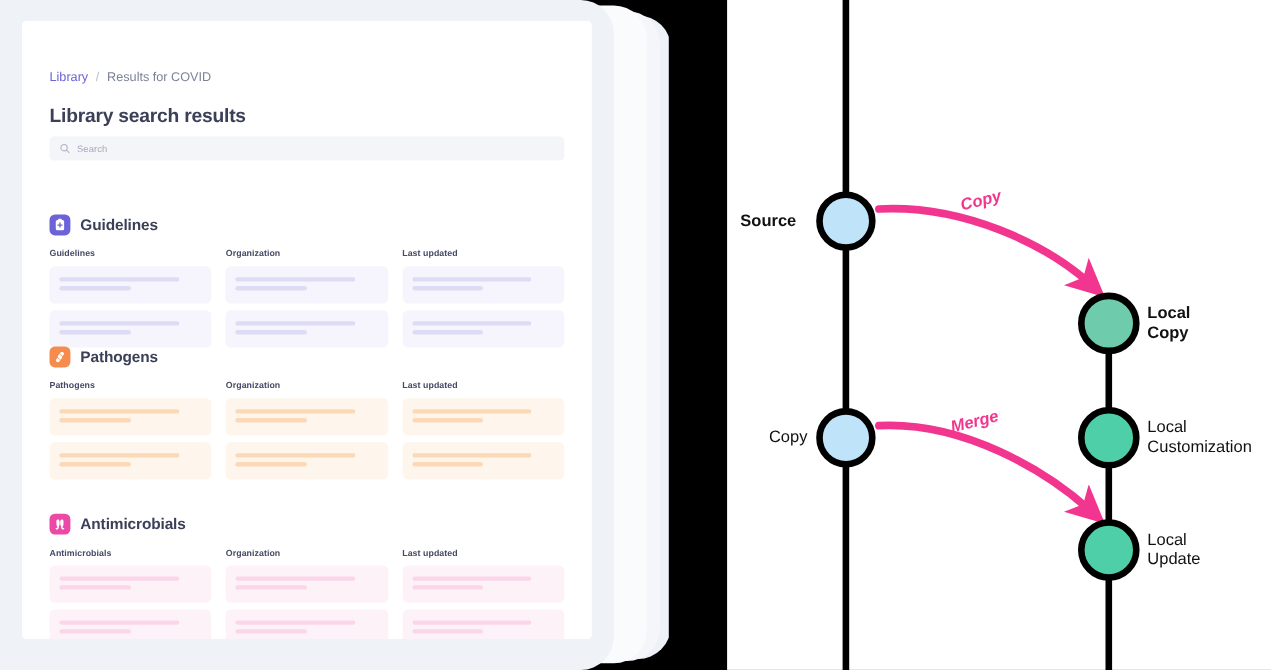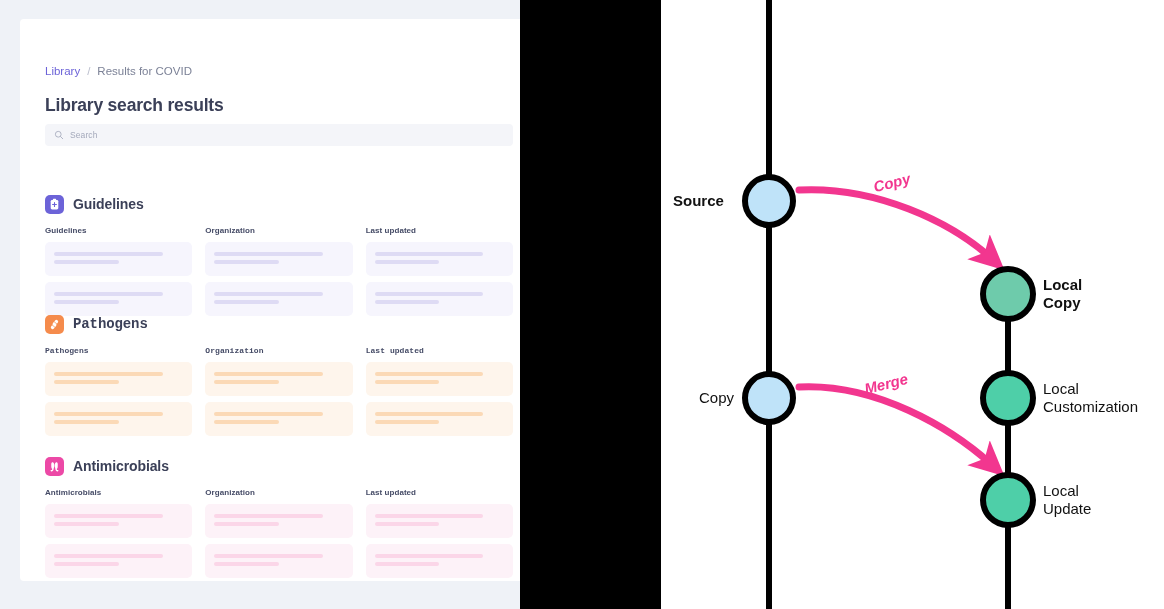--- a/index.html
+++ b/index.html
@@ -19,21 +19,21 @@
     height: 609px;
     overflow: hidden;
     background: #000000;
   }
 
   
   #left-panel {
     position: absolute;
     left: 0;
     top: 0;
-    width: 520px;
+    width: 608px;
     height: 609px;
     overflow: hidden;
     background: #000000;
   }
 
   
   .sheet {
     position: absolute;
     border-radius: 26px;
     background: #ffffff;
@@ -308,21 +308,21 @@
               <div class="bar short"></div>
             </div>
             <div class="row-card">
               <div class="bar long"></div>
               <div class="bar short"></div>
             </div>
           </div>
         </div>
       </div>
 
-      <div class="section pal-pathogens" style="top:294px;font-family:Liberation Mono, monospace;">
+      <div class="section pal-pathogens" style="top:294px;">
         <div class="section-head">
           <span class="sec-icon" style="background:#f58b4c;">
             <svg width="13" height="13" viewBox="0 0 24 24">
               <rect x="10.4" y="2.6" width="6.4" height="12.4" rx="3.2" fill="#ffffff" transform="rotate(40 13.6 8.8)"></rect>
               <rect x="7.2" y="9.0" width="6.4" height="12.4" rx="3.2" fill="#ffffff" transform="rotate(40 10.4 15.2)"></rect>
               <path d="M10.6 6.2 L16.2 10.9" stroke="#f58b4c" stroke-width="1.3" stroke-linecap="round"></path>
               <path d="M7.4 12.6 L13.0 17.3" stroke="#f58b4c" stroke-width="1.3" stroke-linecap="round"></path>
             </svg>
           </span>
           <span class="sec-title">Pathogens</span>
@@ -357,21 +357,21 @@
               <div class="bar short"></div>
             </div>
             <div class="row-card">
               <div class="bar long"></div>
               <div class="bar short"></div>
             </div>
           </div>
         </div>
       </div>
 
-      <div class="section pal-antimicro" style="top:436px;">
+      <div class="section pal-antimicro" style="top:446px;">
         <div class="section-head">
           <span class="sec-icon" style="background:#ec49a6;">
             <svg width="13" height="13" viewBox="0 0 24 24">
               <path d="M6.0 7.2 C6.0 4.6 8.0 3.4 9.6 4.4 C11.0 5.3 11.6 7.6 11.6 10.0
                        C11.6 13.6 10.4 16.6 8.6 16.6 C6.9 16.6 6.0 14.0 6.0 11.0 Z" fill="#ffffff"></path>
               <path d="M18.0 7.2 C18.0 4.6 16.0 3.4 14.4 4.4 C13.0 5.3 12.4 7.6 12.4 10.0
                        C12.4 13.6 13.6 16.6 15.4 16.6 C17.1 16.6 18.0 14.0 18.0 11.0 Z" fill="#ffffff"></path>
               <path d="M9.1 16.0 C9.1 18.8 7.4 20.4 6.0 19.6" stroke="#ffffff" stroke-width="2.6" stroke-linecap="round" fill="none"></path>
               <path d="M14.9 16.0 C14.9 18.8 16.6 20.4 18.0 19.6" stroke="#ffffff" stroke-width="2.6" stroke-linecap="round" fill="none"></path>
             </svg>

